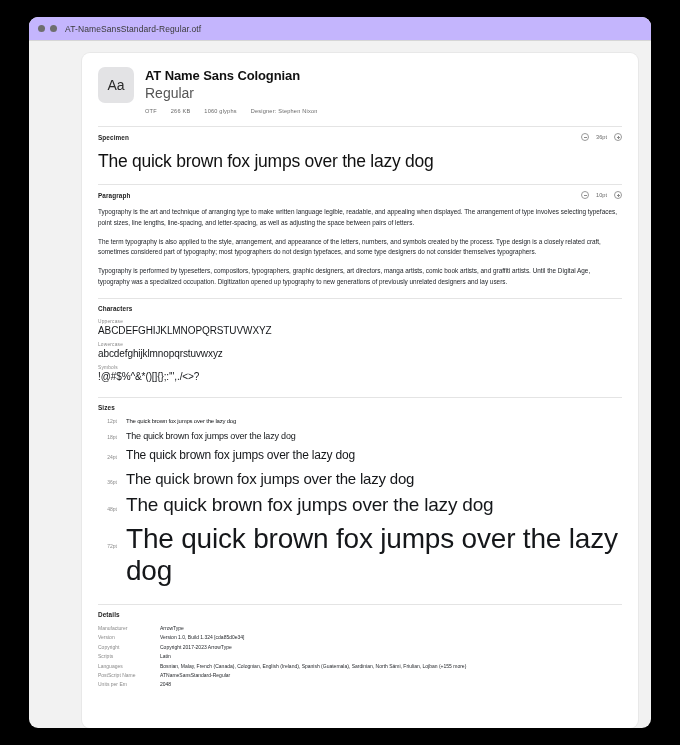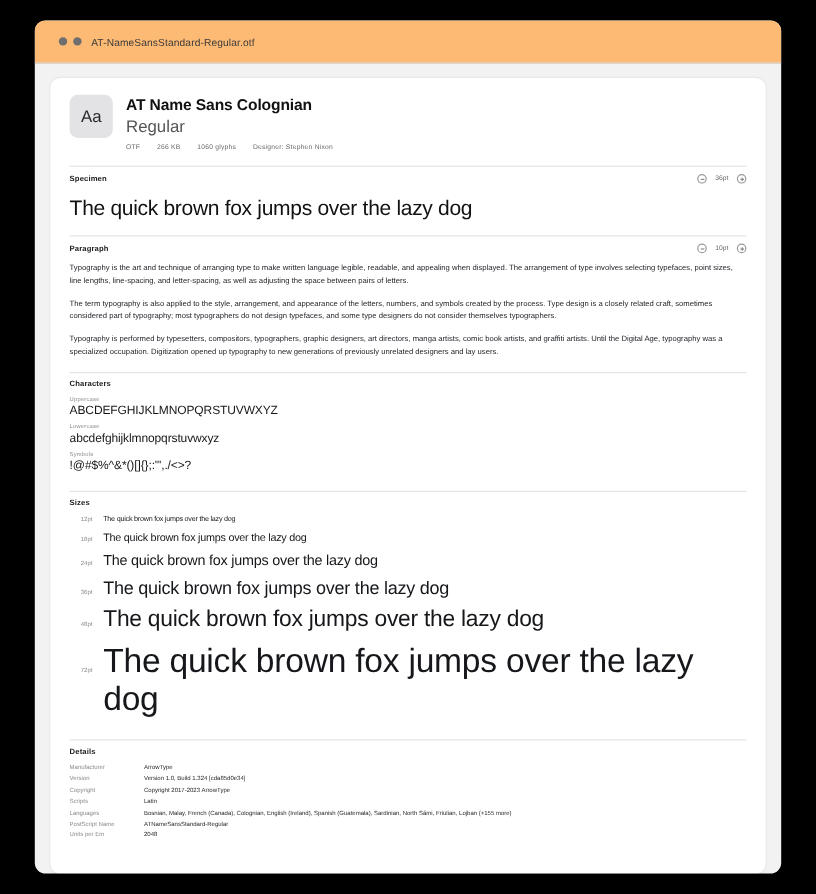--- a/index.html
+++ b/index.html
@@ -14,26 +14,26 @@
     left: 29px; top: 17px;
     width: 622px; height: 711px;
     background: #f2f2f2;
     border-radius: 9px;
     box-shadow: 0 6px 26px rgba(0,0,0,0.55);
     overflow: hidden;
     display: flex;
     flex-direction: column;
   }
   .titlebar {
-    height: 36px;
-    background: #fdba74;
+    height: 24px;
+    background: #c4b5fd;
     border-bottom: 1px solid #d6d6d6;
     display: flex;
     align-items: center;
-    padding-left: 20px;
+    padding-left: 9px;
     flex: 0 0 auto;
   }
   .tl-dot {
     width: 7px; height: 7px;
     border-radius: 50%;
     margin-right: 5px;
     display: inline-block;
     position: relative;
   }
   .tl-close { background: #6e6e6e; }
@@ -41,20 +41,21 @@
   .tl-title {
     font-size: 8.5px;
     color: #3a3a3a;
     margin-left: 3px;
     letter-spacing: 0.1px;
   }
   .content {
     flex: 1 1 auto;
     padding: 12px 13px 0 13px;
     overflow: hidden;
+    margin-left: 40px;
   }
   .sheet {
     background: #ffffff;
     border-radius: 8px;
     height: 100%;
     padding: 0 16px;
     overflow: hidden;
     box-shadow: 0 0 0 1px rgba(0,0,0,0.04);
   }
   

